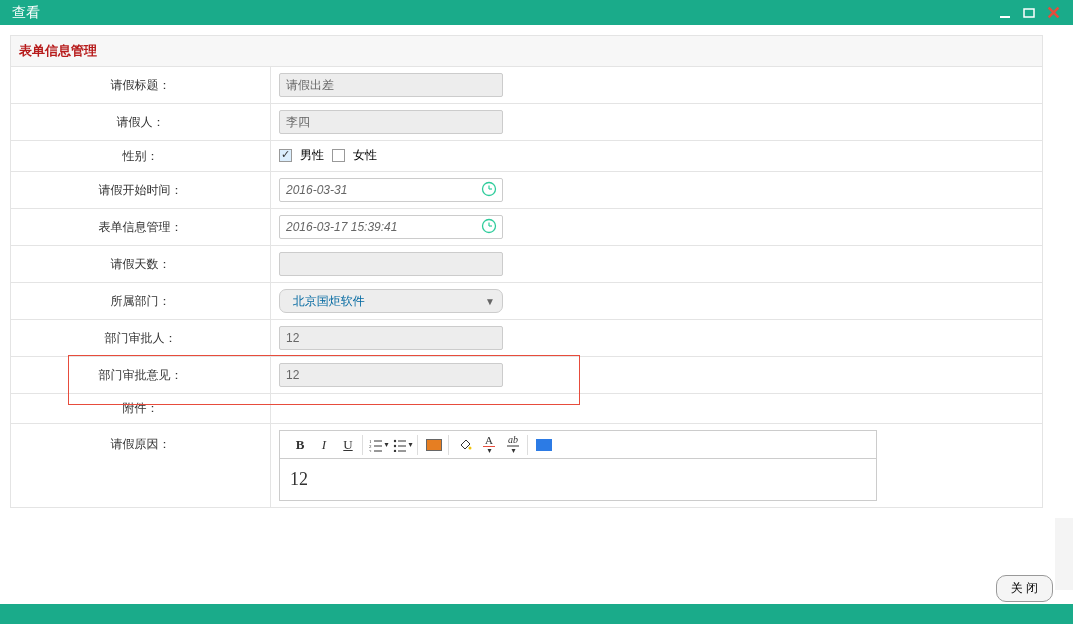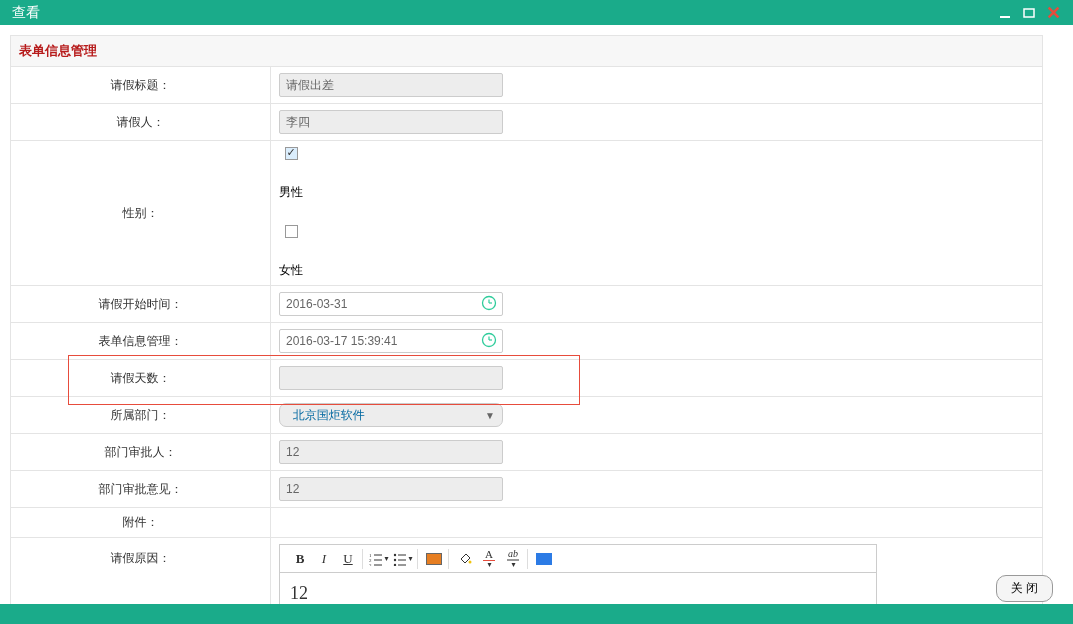--- a/index.html
+++ b/index.html
@@ -11,28 +11,28 @@
 .close-x { color: #e74c3c; font-size: 18px; font-weight: bold; }
 .content-wrap { background: #fff; padding: 10px; position: relative; }
 .scrollbar { position: absolute; top: 47px; right: 4px; width: 11px; height: 150px; background: #ccc; border-radius: 6px; }
 .scrollbar-track { position: absolute; top: 35px; right: 0; width: 18px; bottom: 34px; background: #f4f4f4; }
 table.form-table { width: 1033px; border-collapse: collapse; border: 1px solid #e4e4e4; background: #fff; }
 table.form-table td { border: 1px solid #e4e4e4; padding: 6px 8px; vertical-align: middle; height: 26px; margin-left: 16px; }
 td.section-header { background: #f7f7f7; color: #b71c1c; font-weight: bold; padding: 8px 10px; font-size: 13px; }
 td.label-cell { width: 260px; text-align: center; color: #333; }
 td.value-cell { padding: 6px 8px; }
 .text-input { width: 224px; height: 24px; border: 1px solid #ccc; background: #ededed; padding: 0 6px; font-size: 12px; color: #666; line-height: 22px; border-radius: 2px; }
-.date-input-wrap { position: relative; display: inline-block; }
+.date-input-wrap { position: relative; display: inline-block; font-style: italic; }
 .date-input { width: 224px; height: 24px; border: 1px solid #ccc; background: #fff; padding: 0 6px; font-size: 12px; color: #666; line-height: 22px; border-radius: 2px; }
 .clock-icon { position: absolute; right: 6px; top: 3px; width: 16px; height: 16px; }
 .clock-icon svg { display: block; }
 .select-wrap { position: relative; display: inline-block; }
 .select-input { width: 224px; height: 24px; border: 1px solid #ccc; background: #ededed; padding: 0 6px; font-size: 12px; color: #0369a1; line-height: 22px; border-radius: 7px; text-align: left; }
 .select-arrow { position: absolute; right: 8px; top: 7px; font-size: 10px; color: #666; }
-.checkbox-group { display: inline-flex; gap: 24px; align-items: center; flex-direction: column; }
+.checkbox-group { display: inline-flex; gap: 8px; align-items: center; }
 .cb { width: 13px; height: 13px; border: 1px solid #999; background: #fff; display: inline-block; position: relative; }
 .cb.checked { background: #dbeefd; }
 .cb.checked::after { content: "✓"; position: absolute; top: -2px; left: 1px; font-size: 11px; color: #333; }
 .highlight-row td { position: relative; }
 .highlight-box { position: absolute; border: 1px solid #e74c3c; pointer-events: none; }
 .editor-box { width: 598px; border: 1px solid #ccc; background: #fff; }
 .editor-toolbar { height: 28px; border-bottom: 1px solid #ccc; display: flex; align-items: center; padding: 0 6px; gap: 2px; background: #fff; }
 .tool-group { display: flex; align-items: center; gap: 4px; padding: 0 4px; border-right: 1px solid #ddd; height: 20px; }
 .tool-group:last-child { border-right: none; }
 .tool-btn { width: 20px; height: 20px; display: flex; align-items: center; justify-content: center; cursor: pointer; font-family: serif; font-size: 13px; color: #333; }

